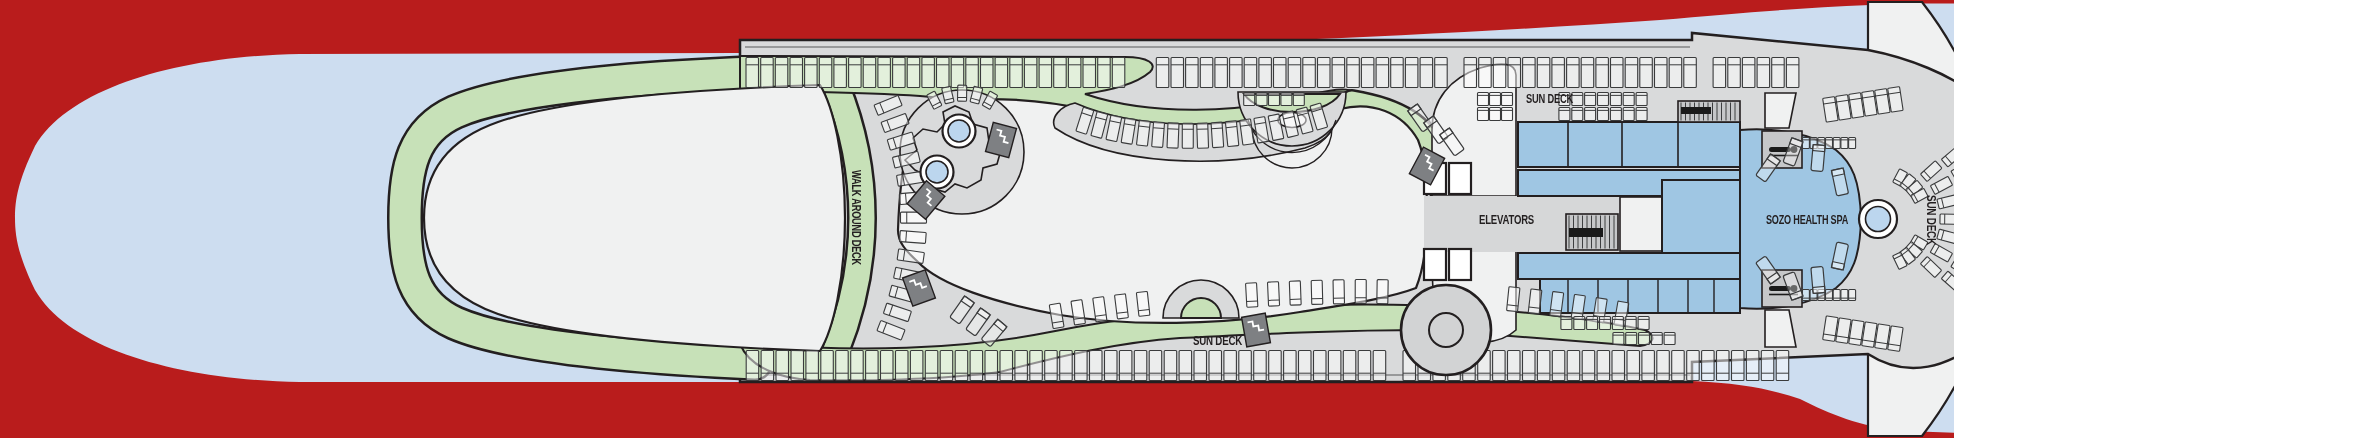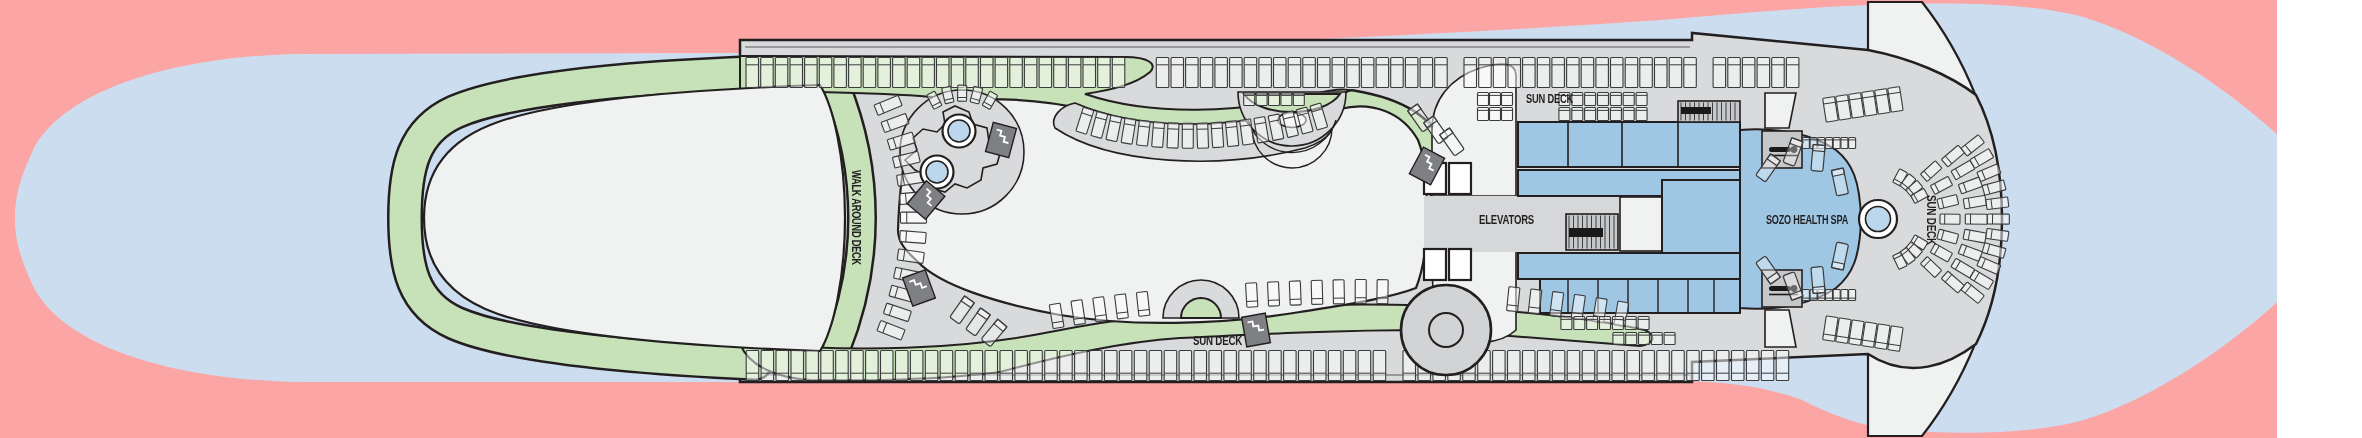--- a/index.html
+++ b/index.html
@@ -1,16 +1,16 @@
 <!DOCTYPE html>
 <html style="--water: #cdddf0; --deck: #d9dadb; --deck_dark: #c6c7c9; --track_green: #c7e1b8; --open_white: #f0f1f1; --cabin_blue: #9fc6e3; --pool_blue: #bcd6ee; --stairs_dark: #7e8083; --outline: #231f20;"><head>
 <meta charset="utf-8">
 <style>
   html,body{margin:0;padding:0;background:#ffffff;}
-  .stage{position:relative;width:2277px;height:438px;background:#fca5a5;overflow:hidden;
+  .stage{position:relative;width:1954px;height:438px;background:#b91c1c;overflow:hidden;
          font-family:"Liberation Sans", sans-serif;}
   svg{display:block}
   
   .water   {fill:var(--water,#cdddf0);}
   .deck    {fill:var(--deck,#d9dadb); stroke:var(--outline,#231f20); stroke-width:2.5;}
   .deck-soft{fill:var(--deck,#d9dadb); stroke:var(--outline,#231f20); stroke-width:1.6;}
   .deck-dark{fill:var(--deck_dark,#c2c3c5); stroke:var(--outline,#231f20); stroke-width:1.6;}
   .white-area{fill:var(--open_white,#f0f1f1); stroke:var(--outline,#231f20); stroke-width:2.2;}
   .white-soft{fill:var(--open_white,#f0f1f1); stroke:var(--outline,#231f20); stroke-width:1.6;}
   .green-fill{fill:var(--track_green,#c7e1b8); stroke:var(--outline,#231f20); stroke-width:2;}

